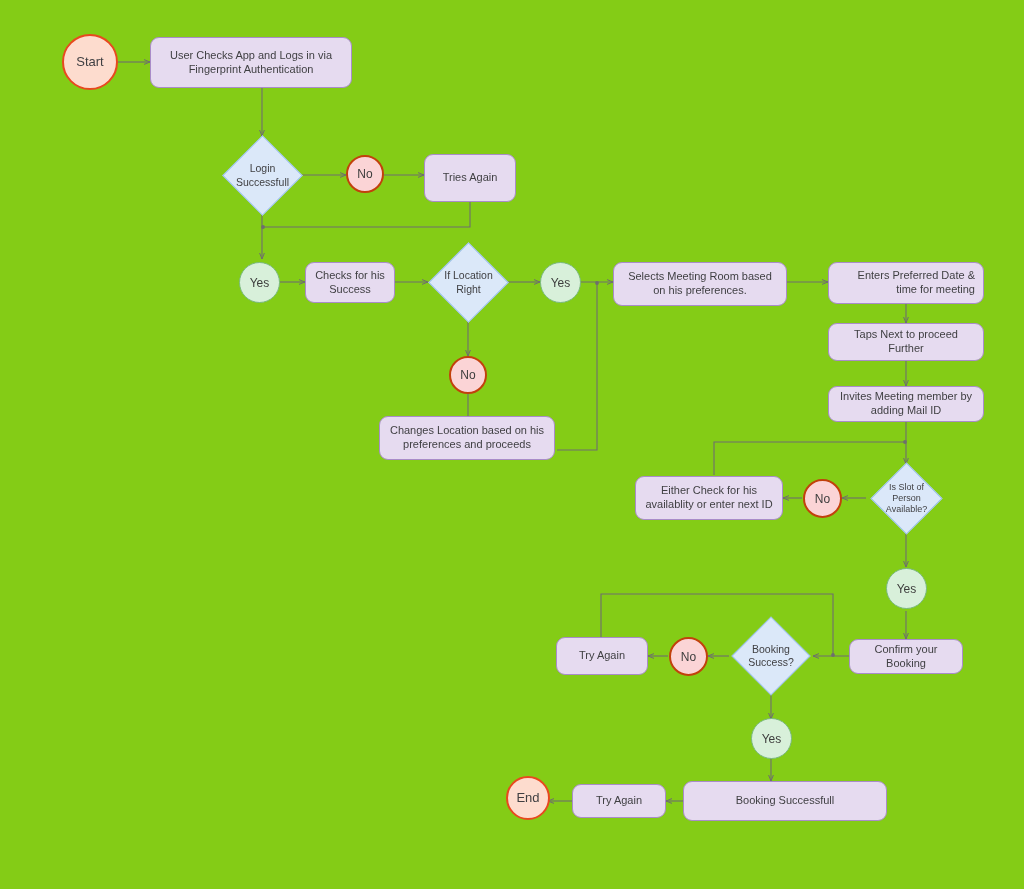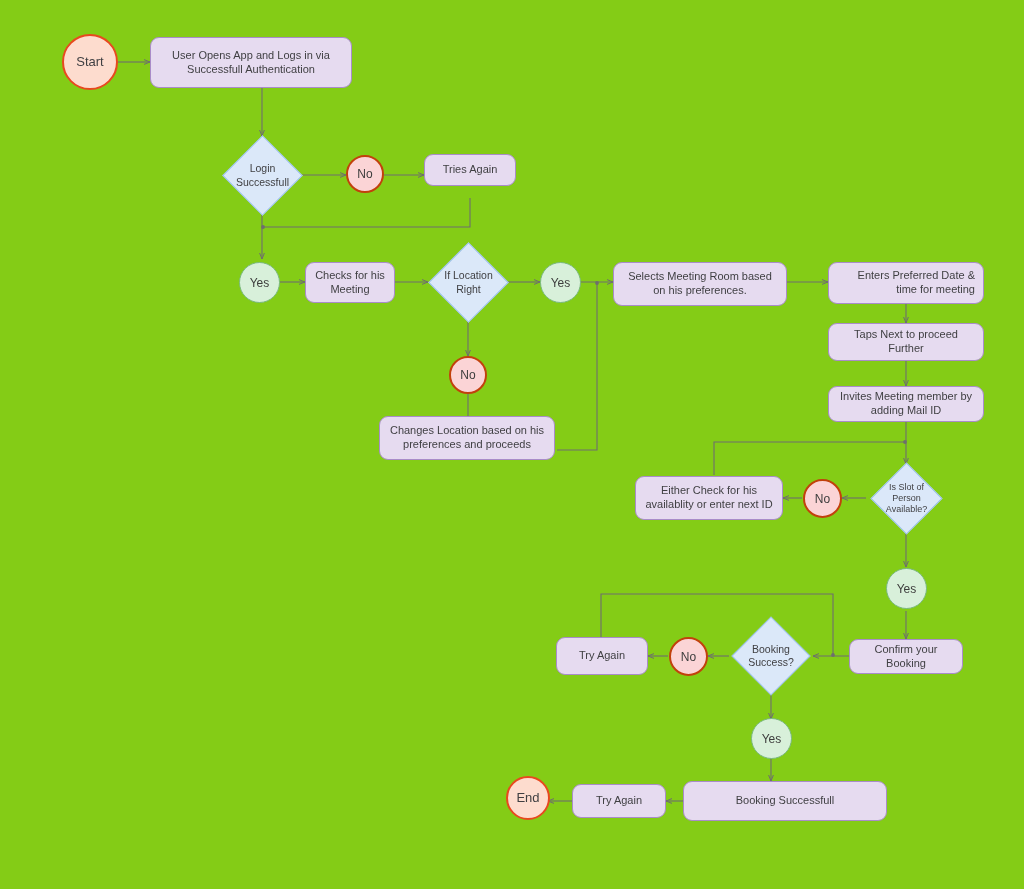--- a/index.html
+++ b/index.html
@@ -221,29 +221,29 @@
 
   <div class="node terminator" style="left:62px; top:34px; width:56px; height:56px;">
     <span>Start</span>
   </div>
 
   <div class="node terminator" style="left:506px; top:776px; width:44px; height:44px;">
     <span>End</span>
   </div>
 
   <div class="node action" style="left:150px; top:37px; width:202px; height:51px;">
-    <span>User Opens App and Logs in via Successfull Authentication</span>
-  </div>
-
-  <div class="node action" style="left:424px; top:154px; width:92px; height:32px;">
+    <span>User Checks App and Logs in via Fingerprint Authentication</span>
+  </div>
+
+  <div class="node action" style="left:424px; top:154px; width:92px; height:48px;">
     <span>Tries Again</span>
   </div>
 
   <div class="node action" style="left:305px; top:262px; width:90px; height:41px;">
-    <span>Checks for his Meeting</span>
+    <span>Checks for his Success</span>
   </div>
 
   <div class="node action" style="left:379px; top:416px; width:176px; height:44px;">
     <span>Changes Location based on his preferences and proceeds</span>
   </div>
 
   <div class="node action" style="left:613px; top:262px; width:174px; height:44px;">
     <span>Selects Meeting Room based on his preferences.</span>
   </div>
 

